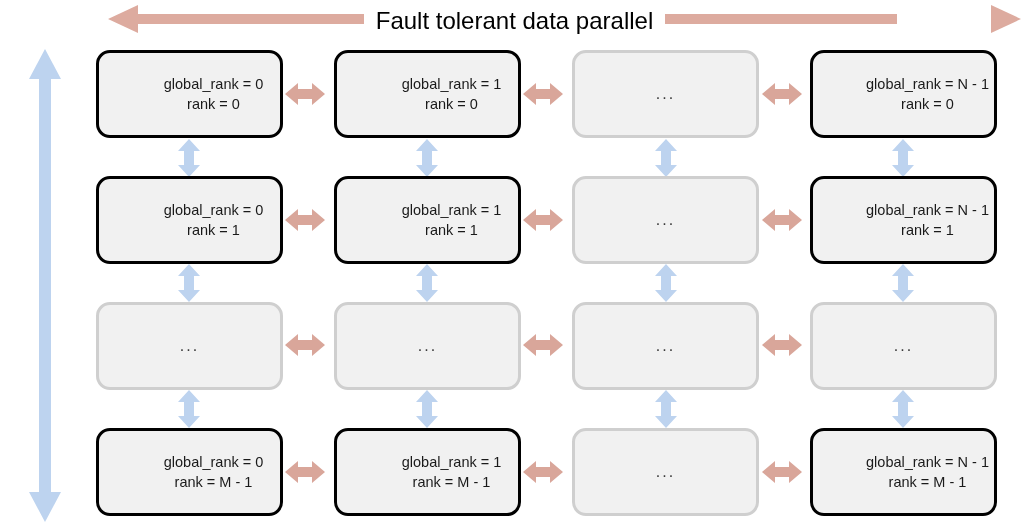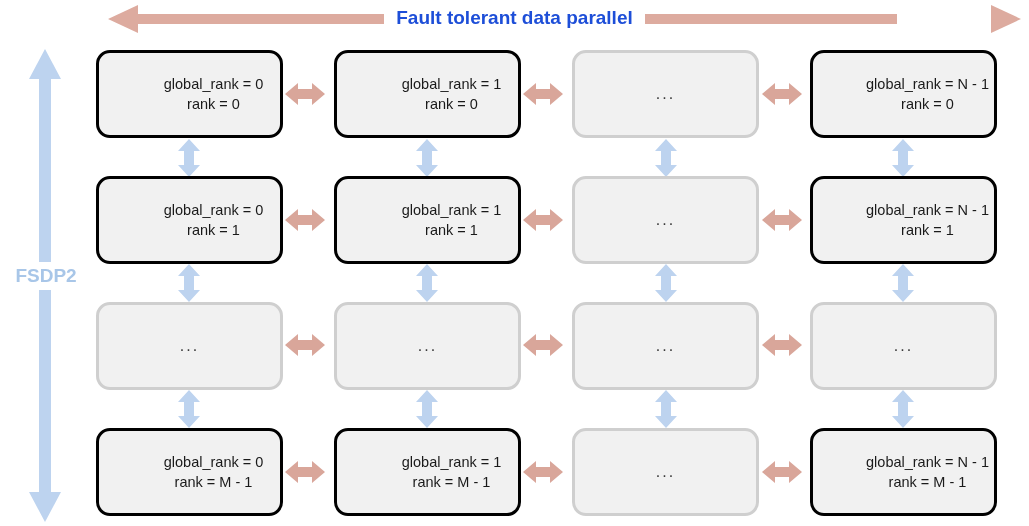--- a/index.html
+++ b/index.html
@@ -36,23 +36,23 @@
     left: 0;
     top: 7px;
     width: 1029px;
     text-align: center;
     pointer-events: none;
   }
   #top-banner-label-inner {
     display: inline-block;
     background: #ffffff;
     padding: 0 12px;
-    font-size: 19px;
-    font-weight: bold;
-    color: #1d4ed8;
+    font-size: 24px;
+    font-weight: normal;
+    color: #000000;
   }
 
   
   #left-axis {
     position: absolute;
     left: 20px;
     top: 45px;
     width: 60px;
     height: 481px;
   }
@@ -140,23 +140,20 @@
   <div id="left-axis">
     <svg width="60" height="481" viewBox="0 0 60 481">
 
       <rect x="19" y="22" width="12" height="437" fill="#bdd3ef"></rect>
 
       <polygon points="25,4 9,34 41,34" fill="#bdd3ef"></polygon>
 
       <polygon points="25,477 9,447 41,447" fill="#bdd3ef"></polygon>
     </svg>
   </div>
-  <div id="fsdp-label-wrap">
-    <span id="fsdp-label-inner">FSDP2</span>
-  </div>
 
   <svg class="h-conn" style="left:285px; top:81px;" viewBox="0 0 40 26">
     <polygon points="0,13 13,2 13,8 27,8 27,2 40,13 27,24 27,18 13,18 13,24" fill="#d9a69a"></polygon>
   </svg>
   <svg class="h-conn" style="left:523px; top:81px;" viewBox="0 0 40 26">
     <polygon points="0,13 13,2 13,8 27,8 27,2 40,13 27,24 27,18 13,18 13,24" fill="#d9a69a"></polygon>
   </svg>
   <svg class="h-conn" style="left:762px; top:81px;" viewBox="0 0 40 26">
     <polygon points="0,13 13,2 13,8 27,8 27,2 40,13 27,24 27,18 13,18 13,24" fill="#d9a69a"></polygon>
   </svg>

